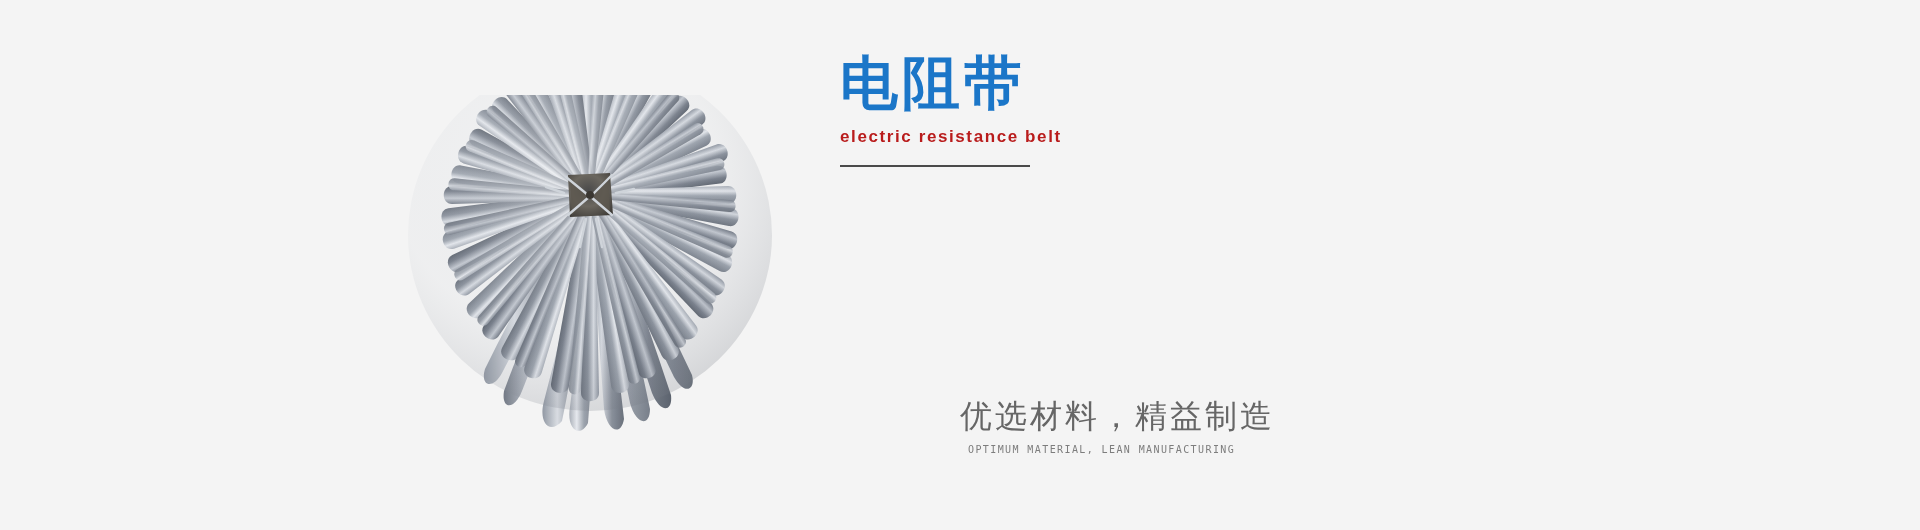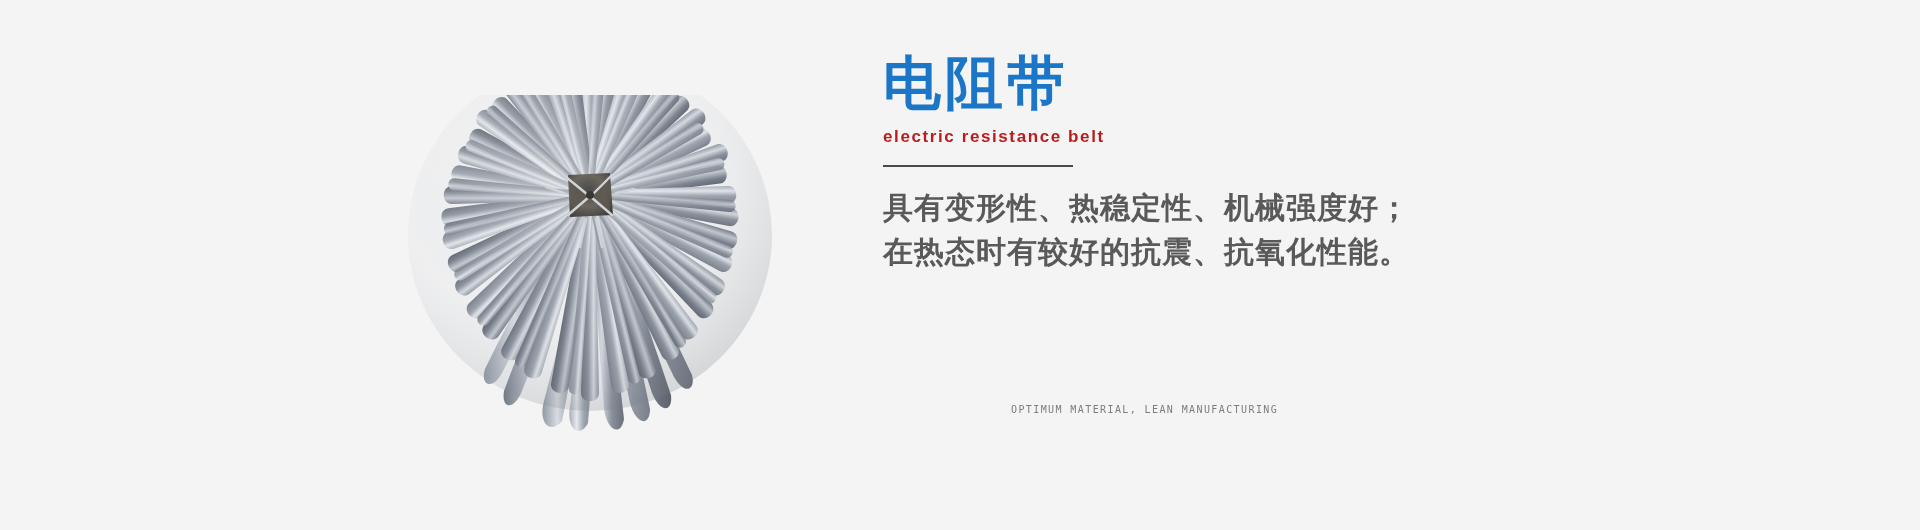--- a/index.html
+++ b/index.html
@@ -34,21 +34,21 @@
   }
   #product-figure svg {
     display: block;
     width: 100%;
     height: 100%;
   }
 
   
   #text-column {
     position: absolute;
-    left: 883px;
+    left: 840px;
     top: 0;
     width: 1000px;
     height: 530px;
   }
 
   #title-block {
     position: absolute;
     left: 0;
     top: 52px;
     width: 560px;
@@ -392,23 +392,20 @@
   </div>
 
   <div id="text-column">
 
     <div id="title-block">
       <h1 class="cn-title">电阻带</h1>
       <p class="en-subtitle">electric resistance belt</p>
       <div class="rule"></div>
     </div>
 
-    <div id="description">
-      <p class="desc-line">具有变形性、热稳定性、机械强度好；</p>
-      <p class="desc-line">在热态时有较好的抗震、抗氧化性能。</p>
-    </div>
 
     <div id="slogan-block">
+      <p class="slogan-cn">优选材料，精益制造</p>
       <p class="slogan-en">OPTIMUM MATERIAL, LEAN MANUFACTURING</p>
     </div>
 
   </div>
 </div>
 
 </body></html>

